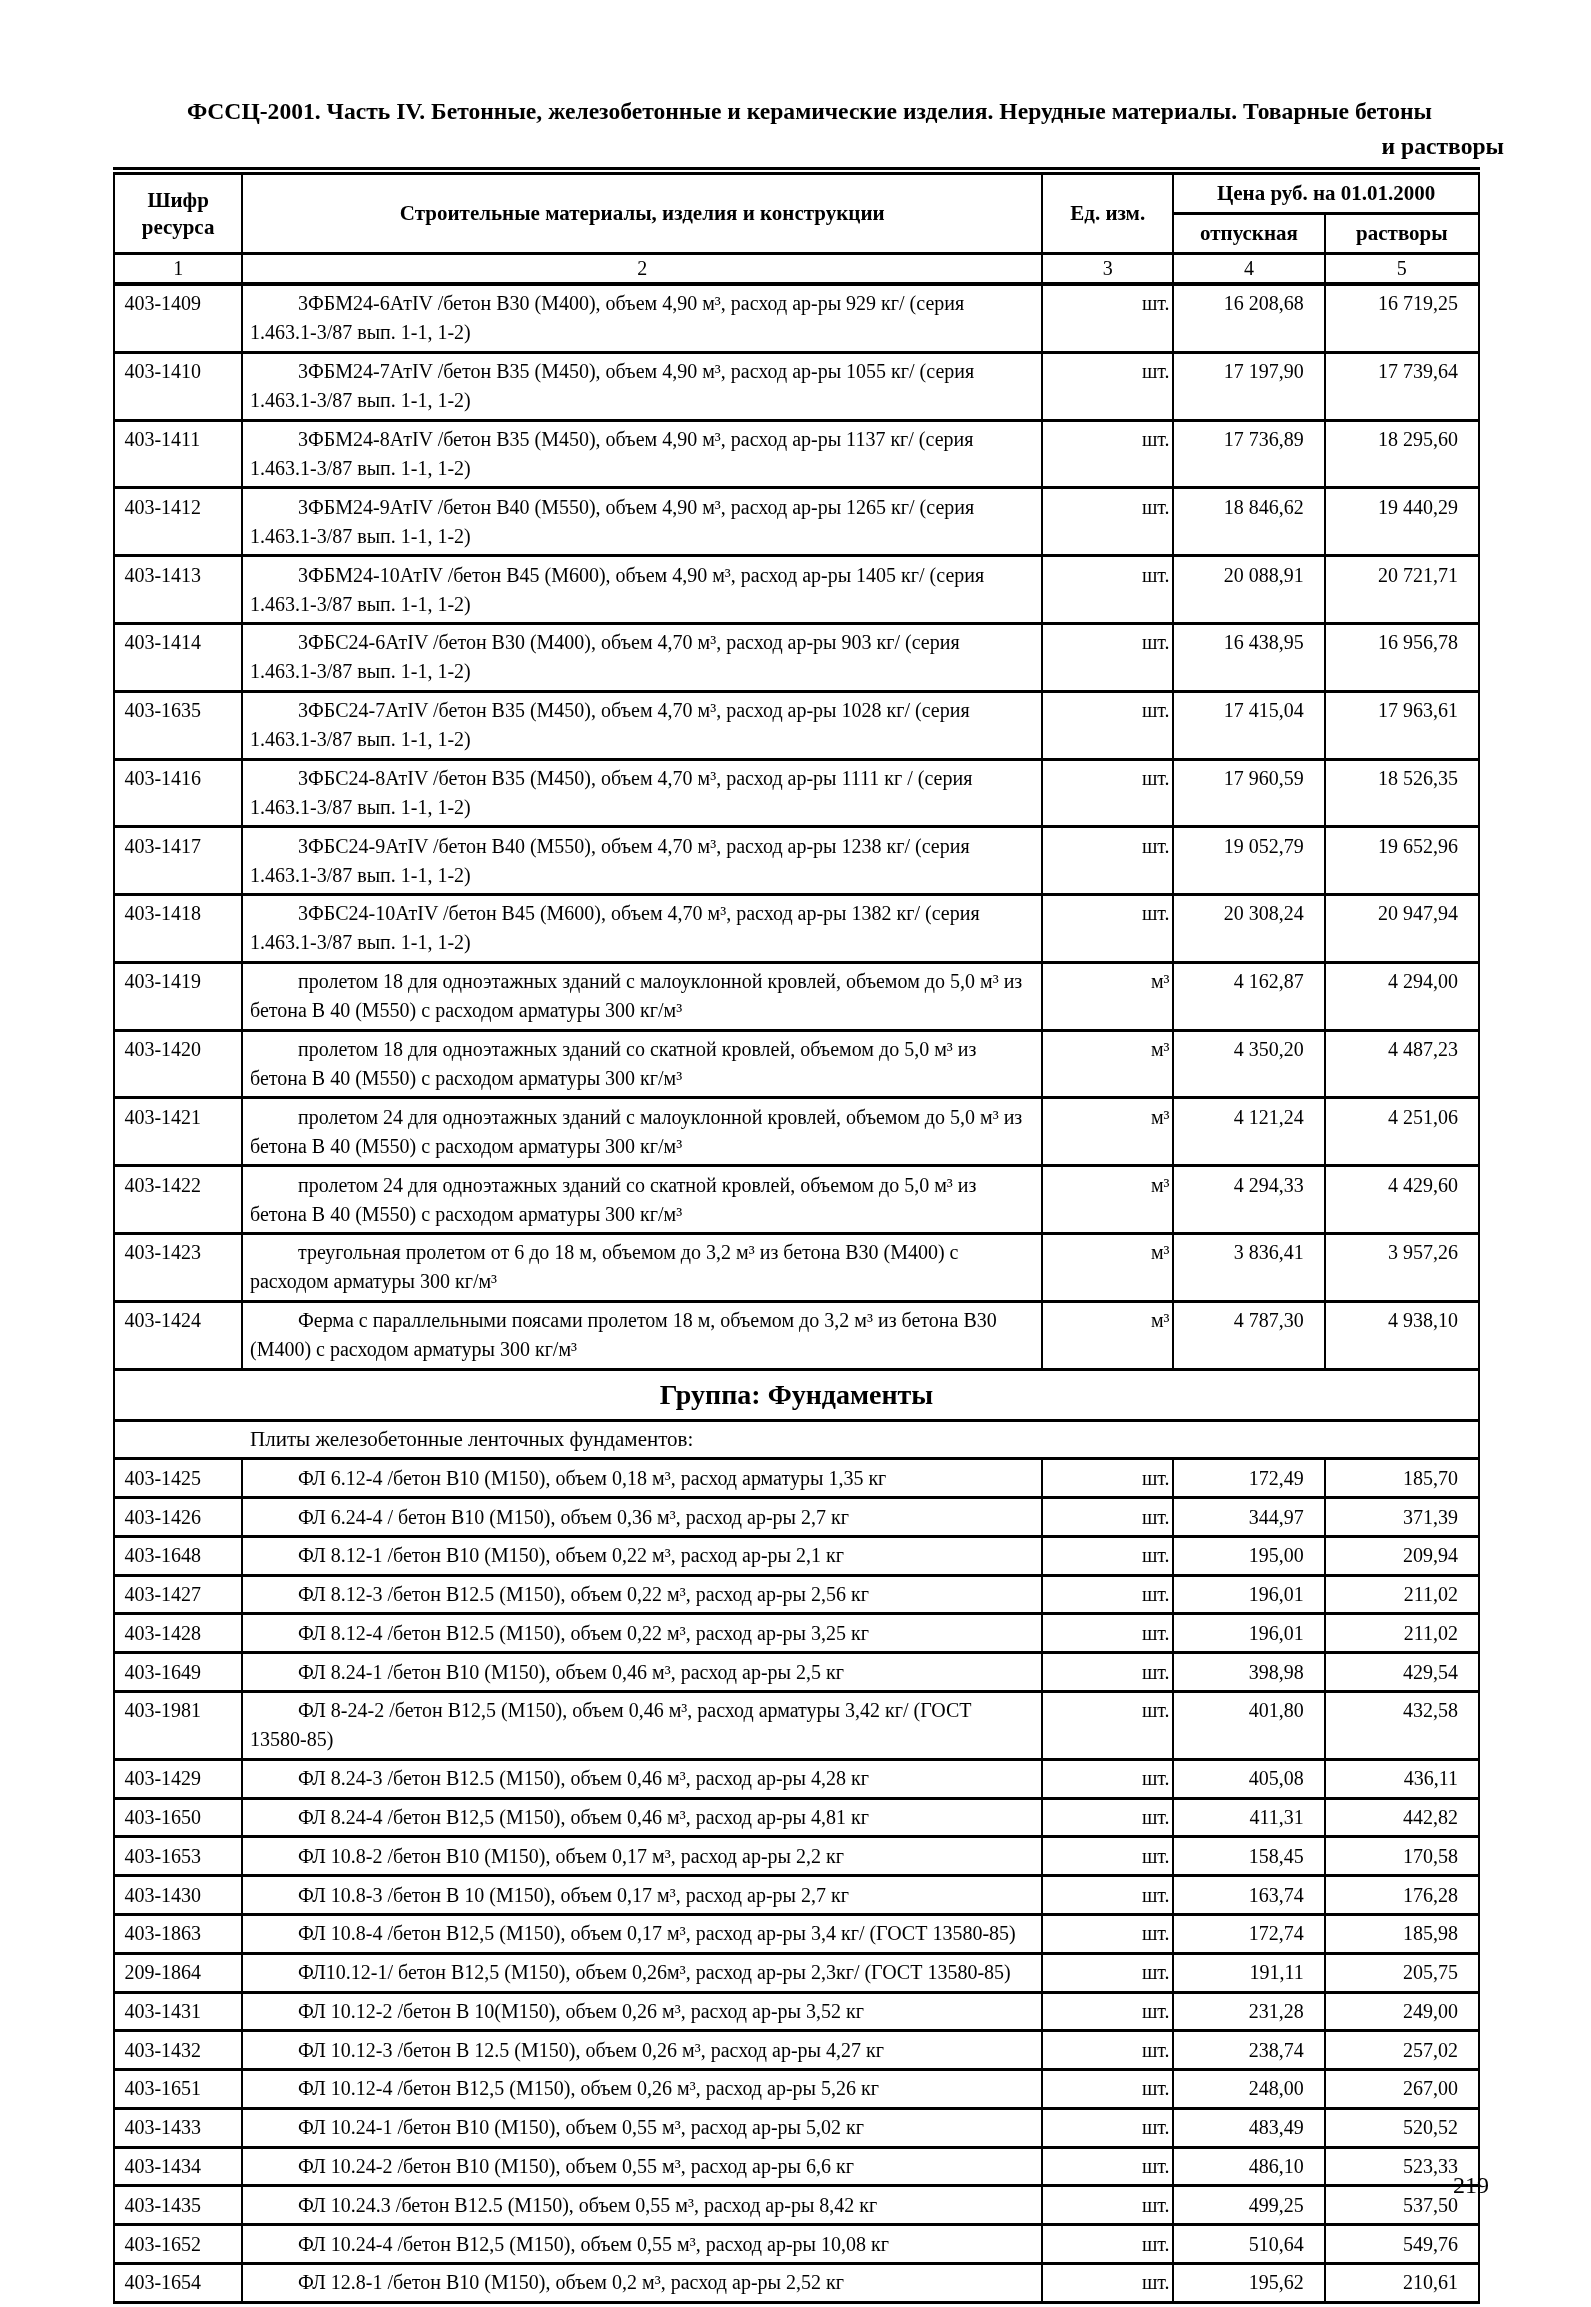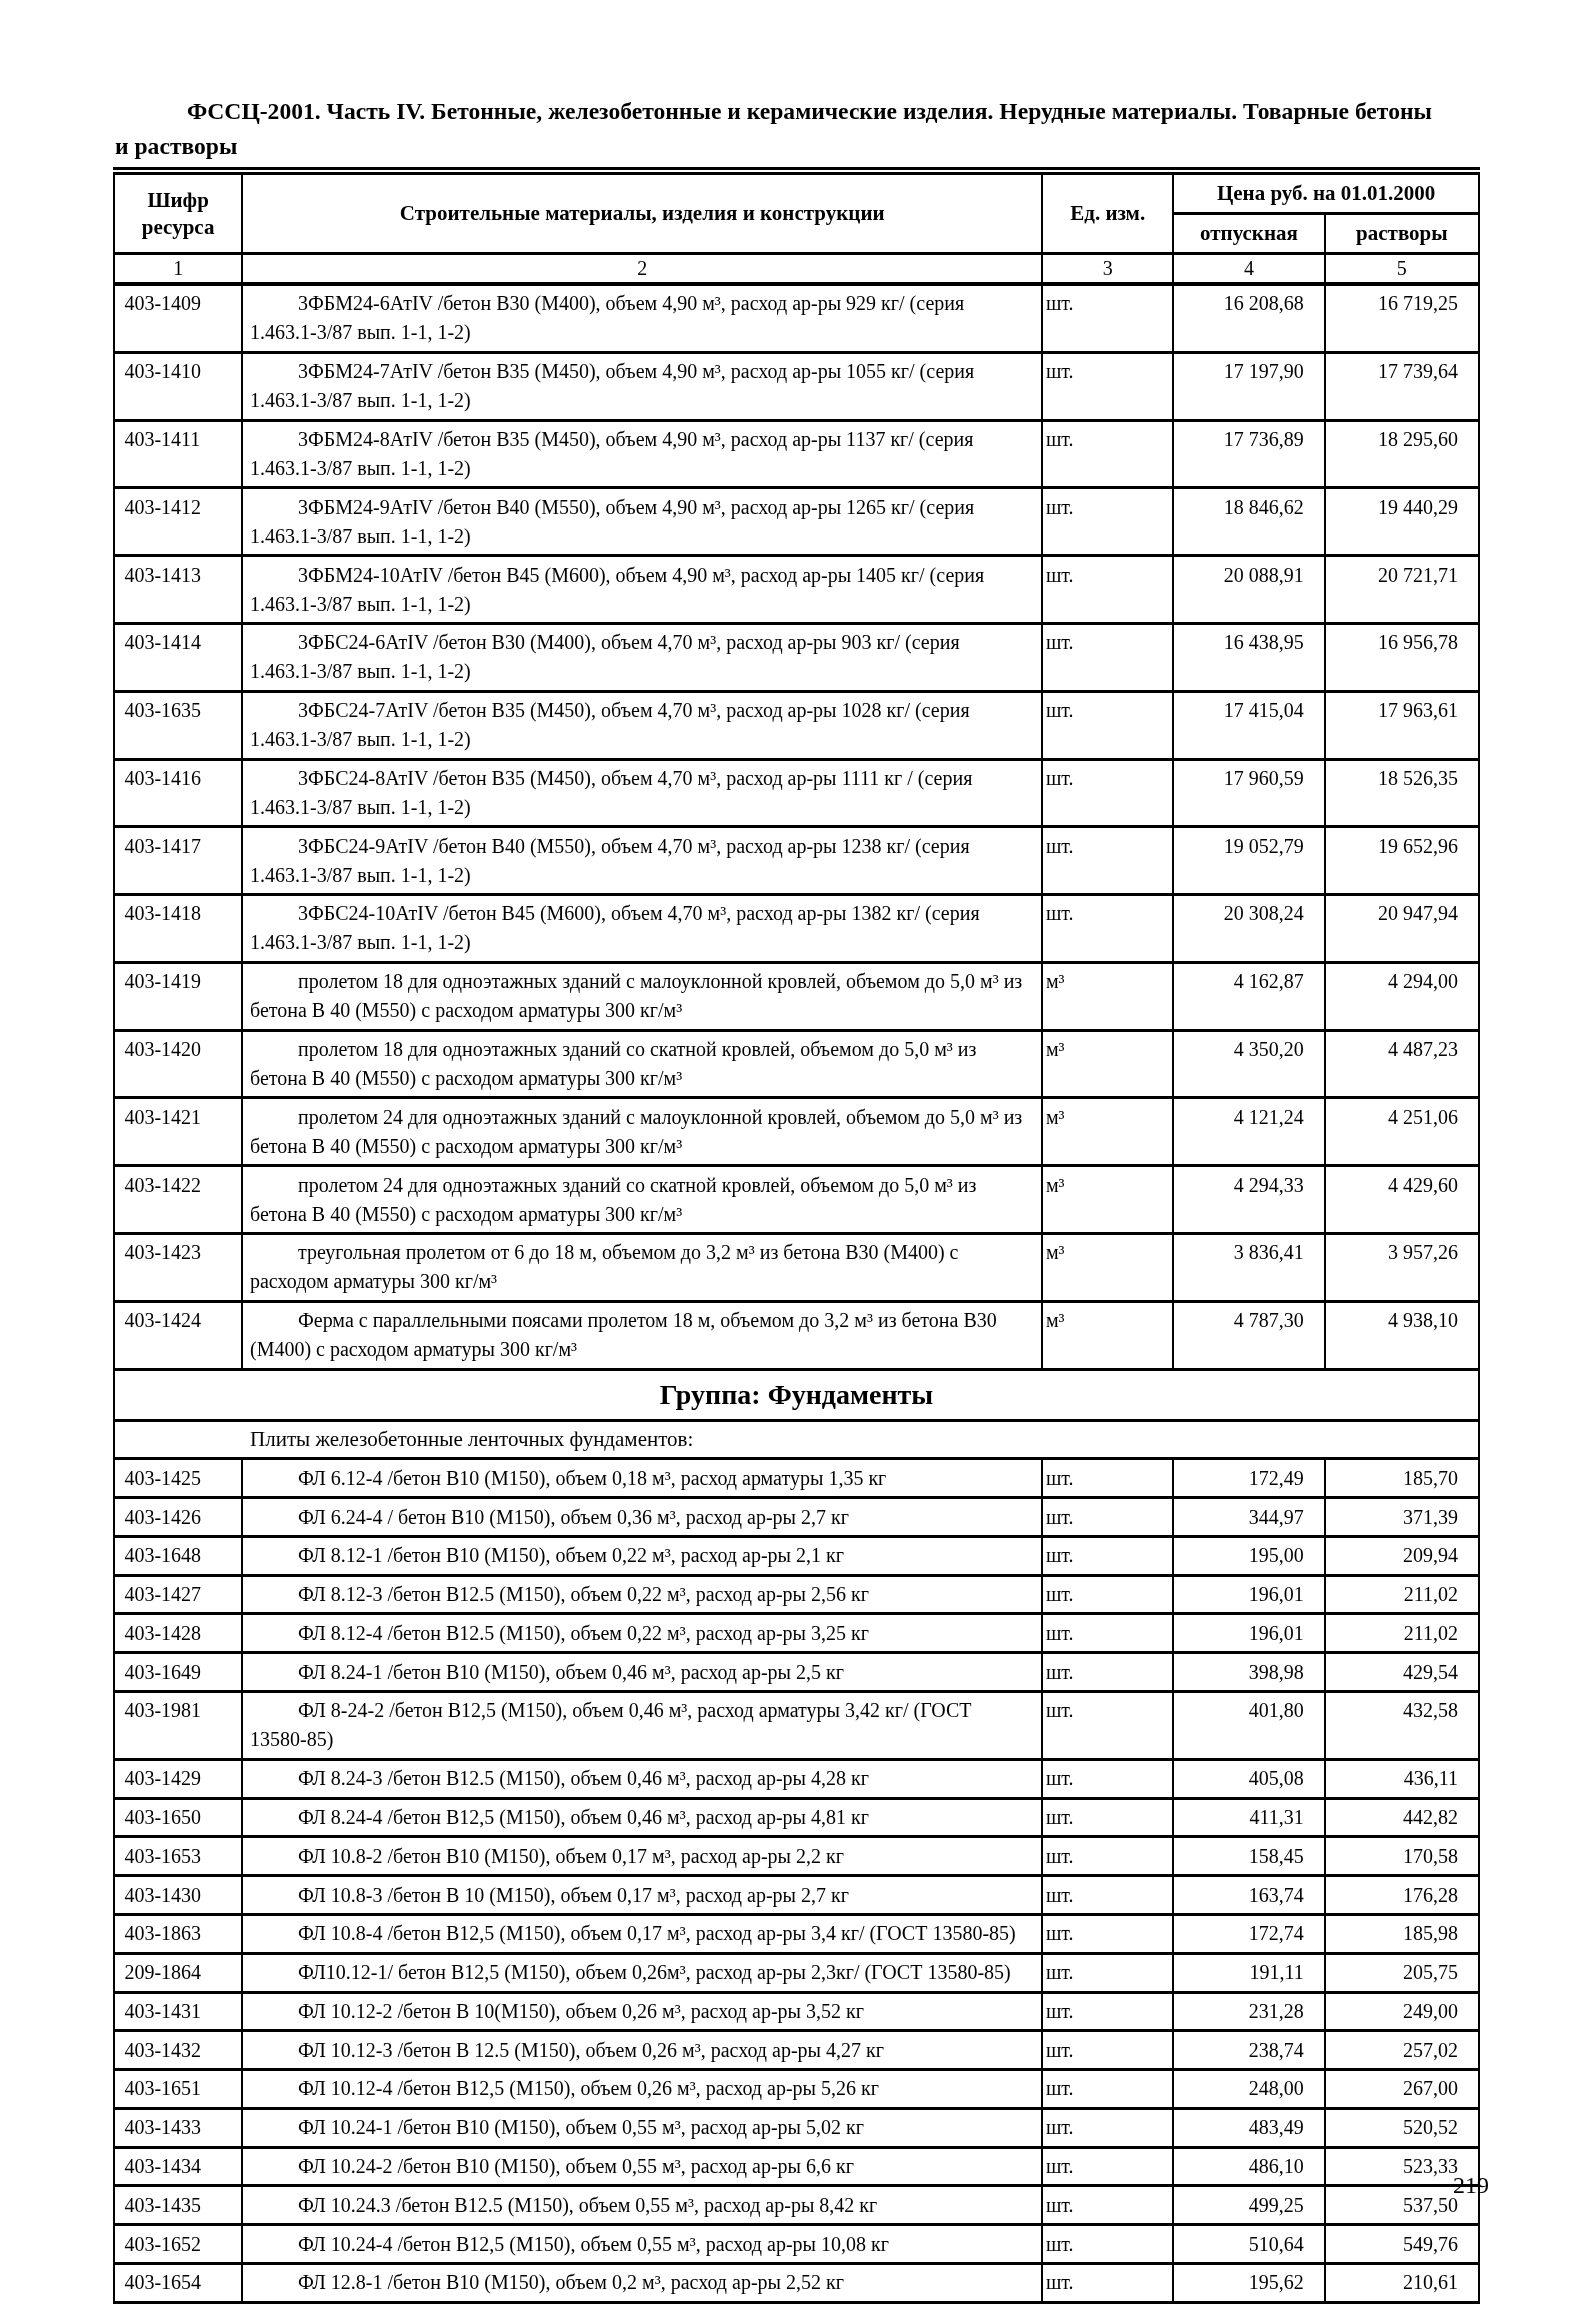--- a/index.html
+++ b/index.html
@@ -7,21 +7,21 @@
     position:relative; width:1591px; height:2307px;
     background:#ffffff; color:#000;
     font-family:"Liberation Serif", serif;
     overflow:hidden;
   }
   .title {
     position:absolute; top:94px; left:115px; width:1389px;
     font-weight:bold; font-size:23.6px; line-height:1.5;
   }
   .title .l1 { display:block; text-align:center; }
-  .title .l2 { display:block; }
+  .title .l2 { display:block; text-align:right; }
   .table-wrap { position:absolute; top:167px; left:113px; width:1367px; }
   table.price {
     width:100%; border-collapse:collapse; table-layout:fixed;
     border:2.7px solid #000; border-top:8px double #000;
   }
   table.price col.c1 { width:9.4%; }
   table.price col.c2 { width:58.6%; }
   table.price col.c3 { width:9.6%; }
   table.price col.c4 { width:11.1%; }
   table.price col.c5 { width:11.3%; }
@@ -40,21 +40,21 @@
   td.code {
     font-size:20px; line-height:1.4; vertical-align:top;
     padding:3.4px 2.7px 3.4px 9.4px; white-space:nowrap;
   }
   td.desc {
     font-size:20px; line-height:1.45; vertical-align:top;
     padding:3.4px 10.8px 3.4px 6.7px; text-indent:48px;
   }
   td.unit {
     font-size:20px; line-height:1.4; vertical-align:top;
-    text-align:left; padding:3.4px 2.7px;
+    text-align:right; padding:3.4px 2.7px;
   }
   td.price-cell {
     font-size:20px; line-height:1.4; vertical-align:top;
     text-align:right; padding:3.4px 20px 3.4px 2.7px;
   }
   tr.group td {
     text-align:center; font-weight:bold; font-size:28px;
     padding:8px 5.4px;
   }
   tr.subheader td {

